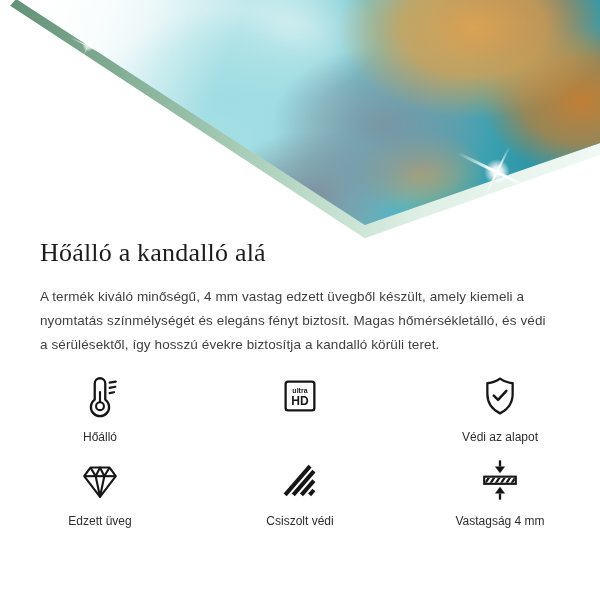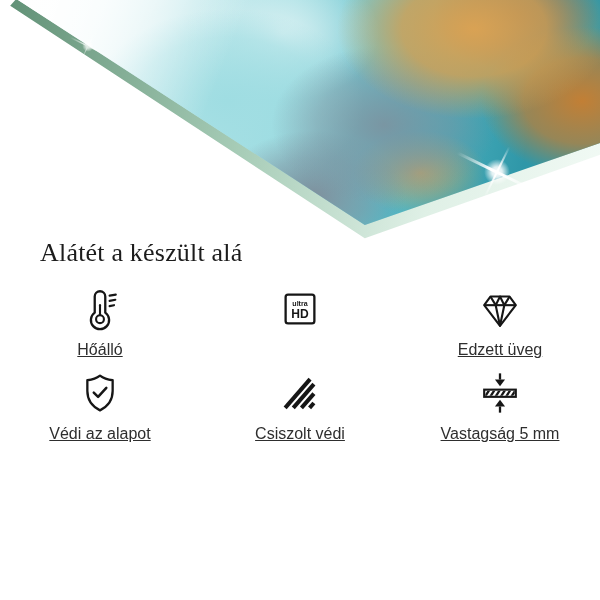--- a/index.html
+++ b/index.html
@@ -109,25 +109,24 @@
   .feature-icon {
     height: 46px;
     display: flex;
     align-items: center;
     justify-content: center;
     color: var(--icon-ink, #161616);
   }
   .feature-icon svg { display: block; }
   .feature-label {
     margin-top: 11px;
-    font-size: 16px;
+    font-size: 12px;
     line-height: 14px;
     color: var(--label-text, #2e2e2e);
     text-align: right;
-    text-decoration: underline;
   }
   .uhd-top { font-size: 7.4px; font-weight: bold; font-family: "Liberation Sans", sans-serif; }
   .uhd-bottom { font-size: 12.6px; font-weight: bold; font-family: "Liberation Sans", sans-serif; }
 </style>
 </head>
 <body>
 
 <div class="hero">
   <div class="glass-edge"></div>
   <div class="glass-top"></div>
@@ -138,23 +137,24 @@
   </div>
   <div class="sparkle sparkle-small">
     <div class="ray"></div>
       <div class="ray2"></div>
       <div class="glow"></div>
   </div>
 </div>
 
 <div class="content">
   <h1 class="title">
-    <span>Alátét a készült alá</span><br>
+    <span>Hőálló a kandalló alá</span><br>
   </h1>
 
+  <p class="desc">A termék kiváló minőségű, 4 mm vastag edzett üvegből készült, amely kiemeli a nyomtatás színmélységét és elegáns fényt biztosít. Magas hőmérsékletálló, és védi a sérülésektől, így hosszú évekre biztosítja a kandalló körüli teret.</p>
 
   <div class="features">
 
     <div class="feature">
       <span class="feature-icon">
         <svg width="46" height="46" viewBox="0 0 48 48" fill="none" stroke="currentColor" stroke-width="2.4" stroke-linecap="round" stroke-linejoin="round">
           <path d="M24 5.5 a5.5 5.5 0 0 1 5.5 5.5 v16.8 a9.5 9.5 0 1 1 -11 0 V11 a5.5 5.5 0 0 1 5.5 -5.5 z"></path>
           <line x1="24" y1="20" x2="24" y2="30" stroke-width="2.2"></line>
           <circle cx="24" cy="34.6" r="4.1" stroke-width="2.2"></circle>
           <path d="M34 10 L40.5 9" stroke-width="2.2"></path>
@@ -170,38 +170,38 @@
         <svg width="46" height="46" viewBox="0 0 48 48" fill="none" stroke="currentColor" stroke-width="2.4">
           <rect x="9" y="9" width="30" height="30" rx="2.5"></rect>
           <text class="uhd-top" x="24" y="21" text-anchor="middle" fill="currentColor" stroke="none">ultra</text>
           <text class="uhd-bottom" x="24" y="33.5" text-anchor="middle" fill="currentColor" stroke="none">HD</text>
         </svg>
       </span>
     </div>
 
     <div class="feature">
       <span class="feature-icon">
+        <svg width="46" height="46" viewBox="0 0 48 48" fill="none" stroke="currentColor" stroke-width="2.4" stroke-linecap="round" stroke-linejoin="round">
+          <path d="M24 5.8 C20.8 8.3 15.6 10.1 10.8 10.7 V22 c0 9.7 5.7 16.4 13.2 20.1 7.5 -3.7 13.2 -10.4 13.2 -20.1 V10.7 C32.4 10.1 27.2 8.3 24 5.8 Z"></path>
+          <polyline points="17.5 23.6 22 28.1 30.6 18.6" stroke-width="2.6"></polyline>
+        </svg>
+      </span>
+      <span class="feature-label">Védi az alapot</span>
+    </div>
+
+    <div class="feature">
+      <span class="feature-icon">
         <svg width="46" height="46" viewBox="0 0 48 48" fill="none" stroke="currentColor" stroke-width="2.2" stroke-linejoin="round">
           <path d="M14 11 H34 L40.5 20 L24 41.5 L7.5 20 Z"></path>
           <path d="M7.5 20 H40.5"></path>
           <path d="M14 11 L19.5 20 L24 11 L28.5 20 L34 11"></path>
           <path d="M19.5 20 L24 41.5 L28.5 20"></path>
         </svg>
       </span>
       <span class="feature-label">Edzett üveg</span>
-    </div>
-
-    <div class="feature">
-      <span class="feature-icon">
-        <svg width="46" height="46" viewBox="0 0 48 48" fill="none" stroke="currentColor" stroke-width="2.4" stroke-linecap="round" stroke-linejoin="round">
-          <path d="M24 5.8 C20.8 8.3 15.6 10.1 10.8 10.7 V22 c0 9.7 5.7 16.4 13.2 20.1 7.5 -3.7 13.2 -10.4 13.2 -20.1 V10.7 C32.4 10.1 27.2 8.3 24 5.8 Z"></path>
-          <polyline points="17.5 23.6 22 28.1 30.6 18.6" stroke-width="2.6"></polyline>
-        </svg>
-      </span>
-      <span class="feature-label">Védi az alapot</span>
     </div>
 
     <div class="feature">
       <span class="feature-icon">
         <svg width="46" height="46" viewBox="0 0 48 48" fill="none" stroke="currentColor" stroke-width="4.2" stroke-linecap="butt">
           <path d="M8.5 39.5 L34.5 9.5"></path>
           <path d="M17 39.5 L38.5 14.8"></path>
           <path d="M25.5 39.5 L38.5 24.6"></path>
           <path d="M34 39.5 L38.5 34.4"></path>
         </svg>
@@ -225,17 +225,17 @@
             <path d="M23.5 30 L30.5 19"></path>
             <path d="M29 30 L36 19"></path>
             <path d="M34.5 30 L41.5 19"></path>
           </g>
           <line x1="24" y1="3.5" x2="24" y2="10" stroke-width="2.4"></line>
           <path d="M18.7 10 H29.3 L24 17 Z" fill="currentColor" stroke="none"></path>
           <line x1="24" y1="44.5" x2="24" y2="38" stroke-width="2.4"></line>
           <path d="M18.7 38 H29.3 L24 31 Z" fill="currentColor" stroke="none"></path>
         </svg>
       </span>
-      <span class="feature-label">Vastagság 5 mm</span>
+      <span class="feature-label">Vastagság 4 mm</span>
     </div>
 
   </div>
 </div>
 
 </body></html>

